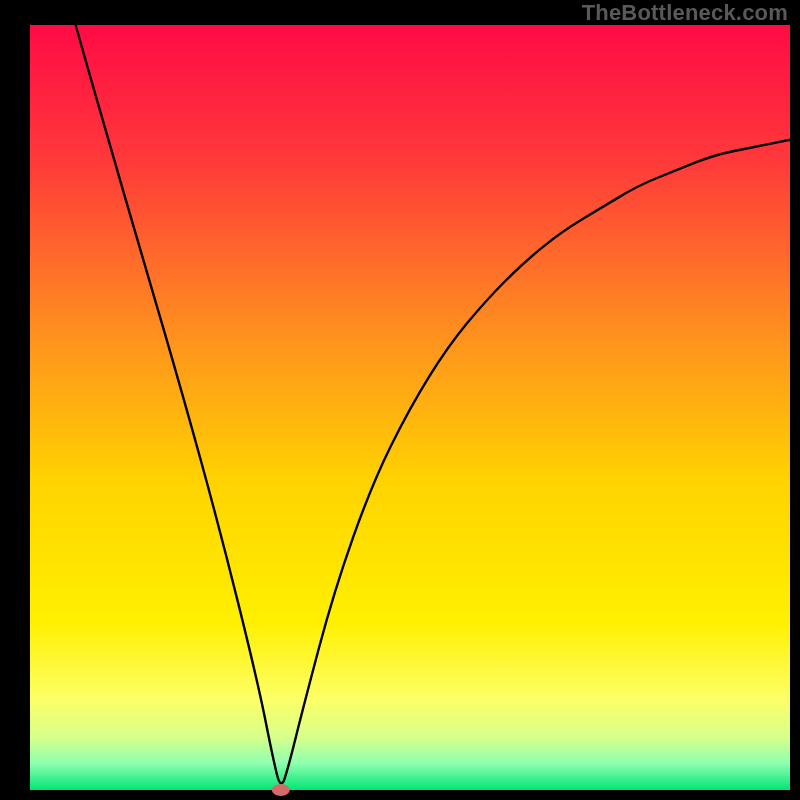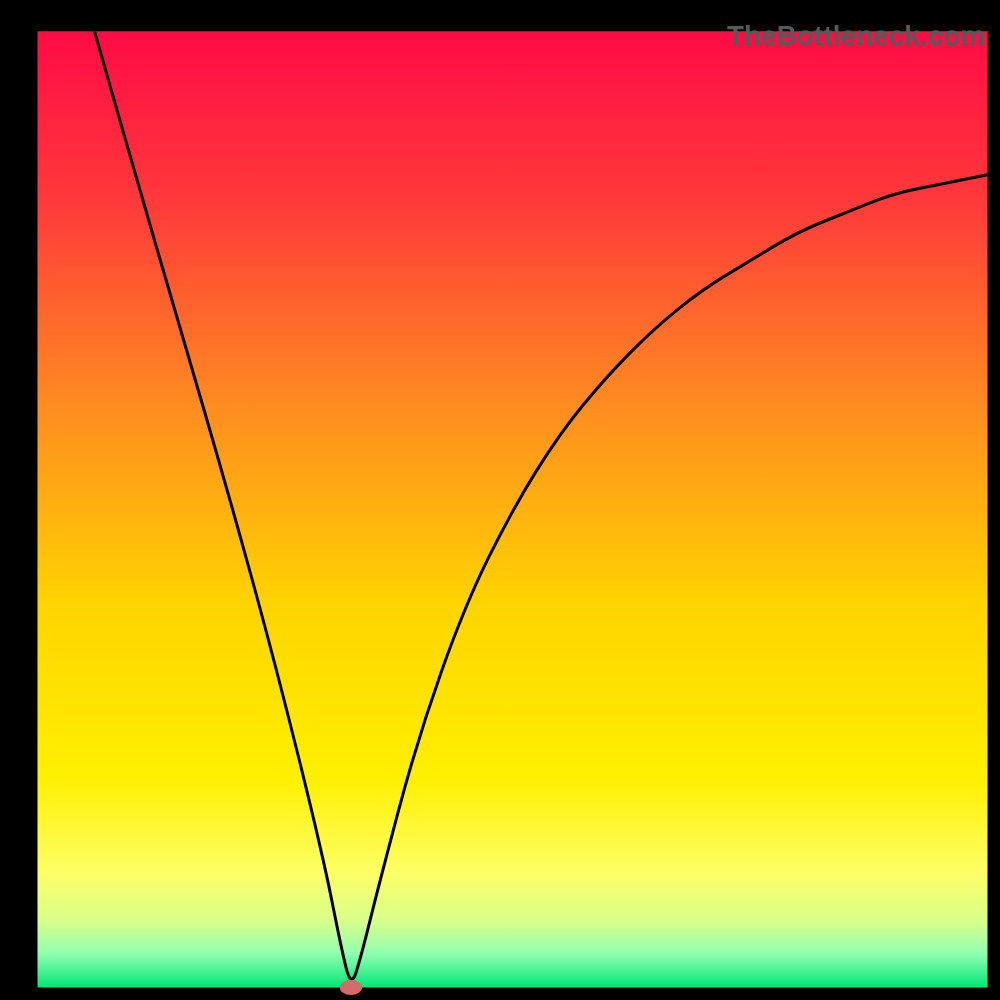--- a/index.html
+++ b/index.html
@@ -12,21 +12,21 @@
   }
   .frame {
     position: absolute;
     top: 0;
     left: 0;
     width: 800px;
     height: 800px;
   }
   .watermark {
     position: absolute;
-    top: 16px;
+    top: 0;
     right: 12px;
     font-family: Arial, Helvetica, sans-serif;
     font-size: 22px;
     font-weight: 600;
     color: #58595b;
     letter-spacing: 0.2px;
   }
 </style>
 </head>
 <body>

